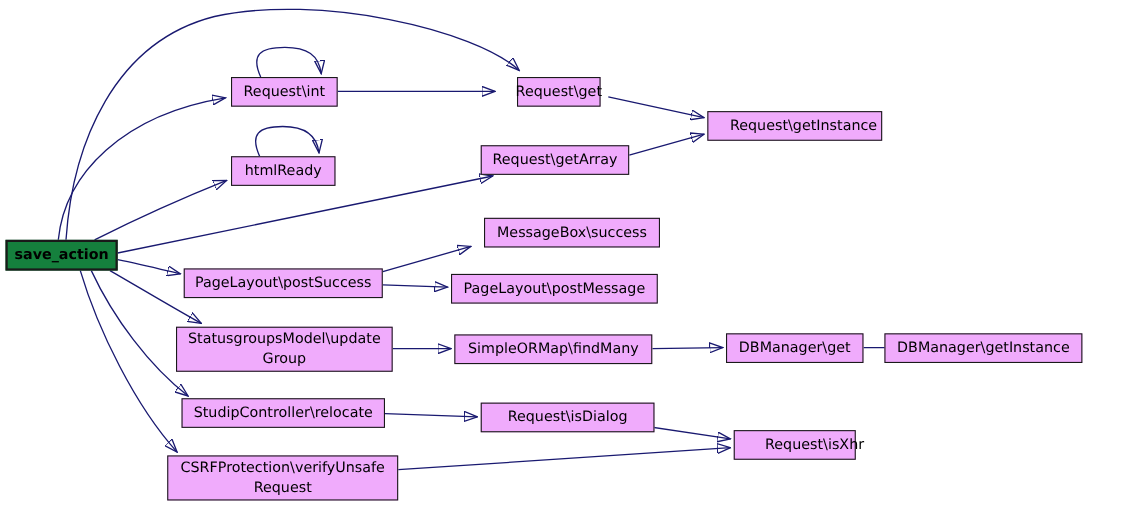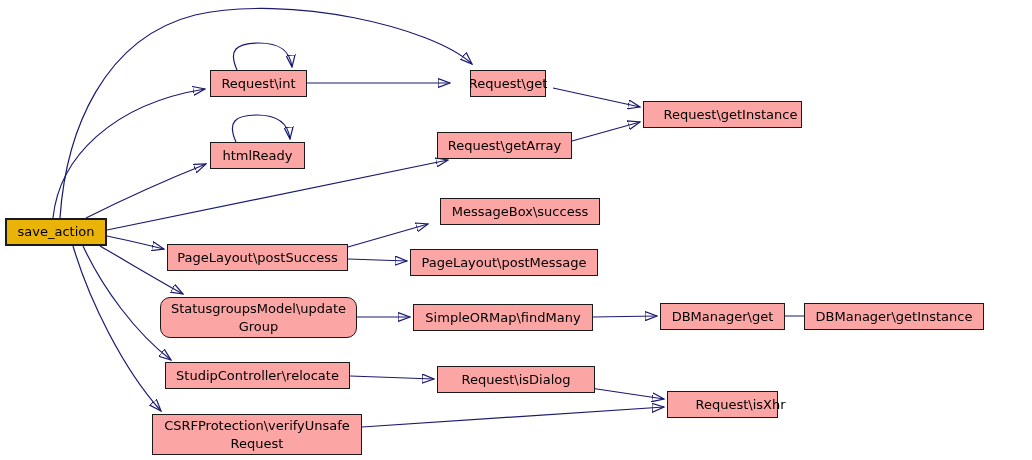--- a/index.html
+++ b/index.html
@@ -20,35 +20,36 @@
     pointer-events: none;
   }
   .edges path {
     fill: none;
     stroke: #191970;
     stroke-width: 1.2;
   }
   .node {
     position: absolute;
     box-sizing: border-box;
-    background: #fca5a5;
+    background: #f0abfc;
     border: 1px solid #1a1a1a;
     display: flex;
     flex-direction: column;
     align-items: center;
     justify-content: center;
     text-align: center;
     line-height: 1.35;
     white-space: nowrap;
     cursor: pointer;
   }
   .node.root {
-    background: #eab308;
+    background: #15803d;
     border-width: 2px;
     cursor: default;
+    font-weight: bold;
   }
 </style>
 </head>
 <body>
 
 <div class="graph">
 
   <svg class="edges" viewBox="0 0 1032 460" xmlns="http://www.w3.org/2000/svg">
     <defs>
       <marker id="arrow" markerUnits="userSpaceOnUse" markerWidth="13" markerHeight="10" refX="12" refY="5" orient="auto">
@@ -107,21 +108,21 @@
   </div>
 
   <div class="node" style="left:167px; top:244px; width:181px; height:27px;">
     <span>PageLayout\postSuccess</span>
   </div>
 
   <div class="node" style="left:410px; top:249px; width:188px; height:27px;">
     <span>PageLayout\postMessage</span>
   </div>
 
-  <div class="node" style="left:160px; top:297px; width:197px; height:41px;border-radius:10px;">
+  <div class="node" style="left:160px; top:297px; width:197px; height:41px;">
     <span>StatusgroupsModel\update</span>
     <span>Group</span>
   </div>
 
   <div class="node" style="left:413px; top:304px; width:180px; height:27px;">
     <span>SimpleORMap\findMany</span>
   </div>
 
   <div class="node" style="left:660px; top:303px; width:125px; height:27px;">
     <span>DBManager\get</span>

